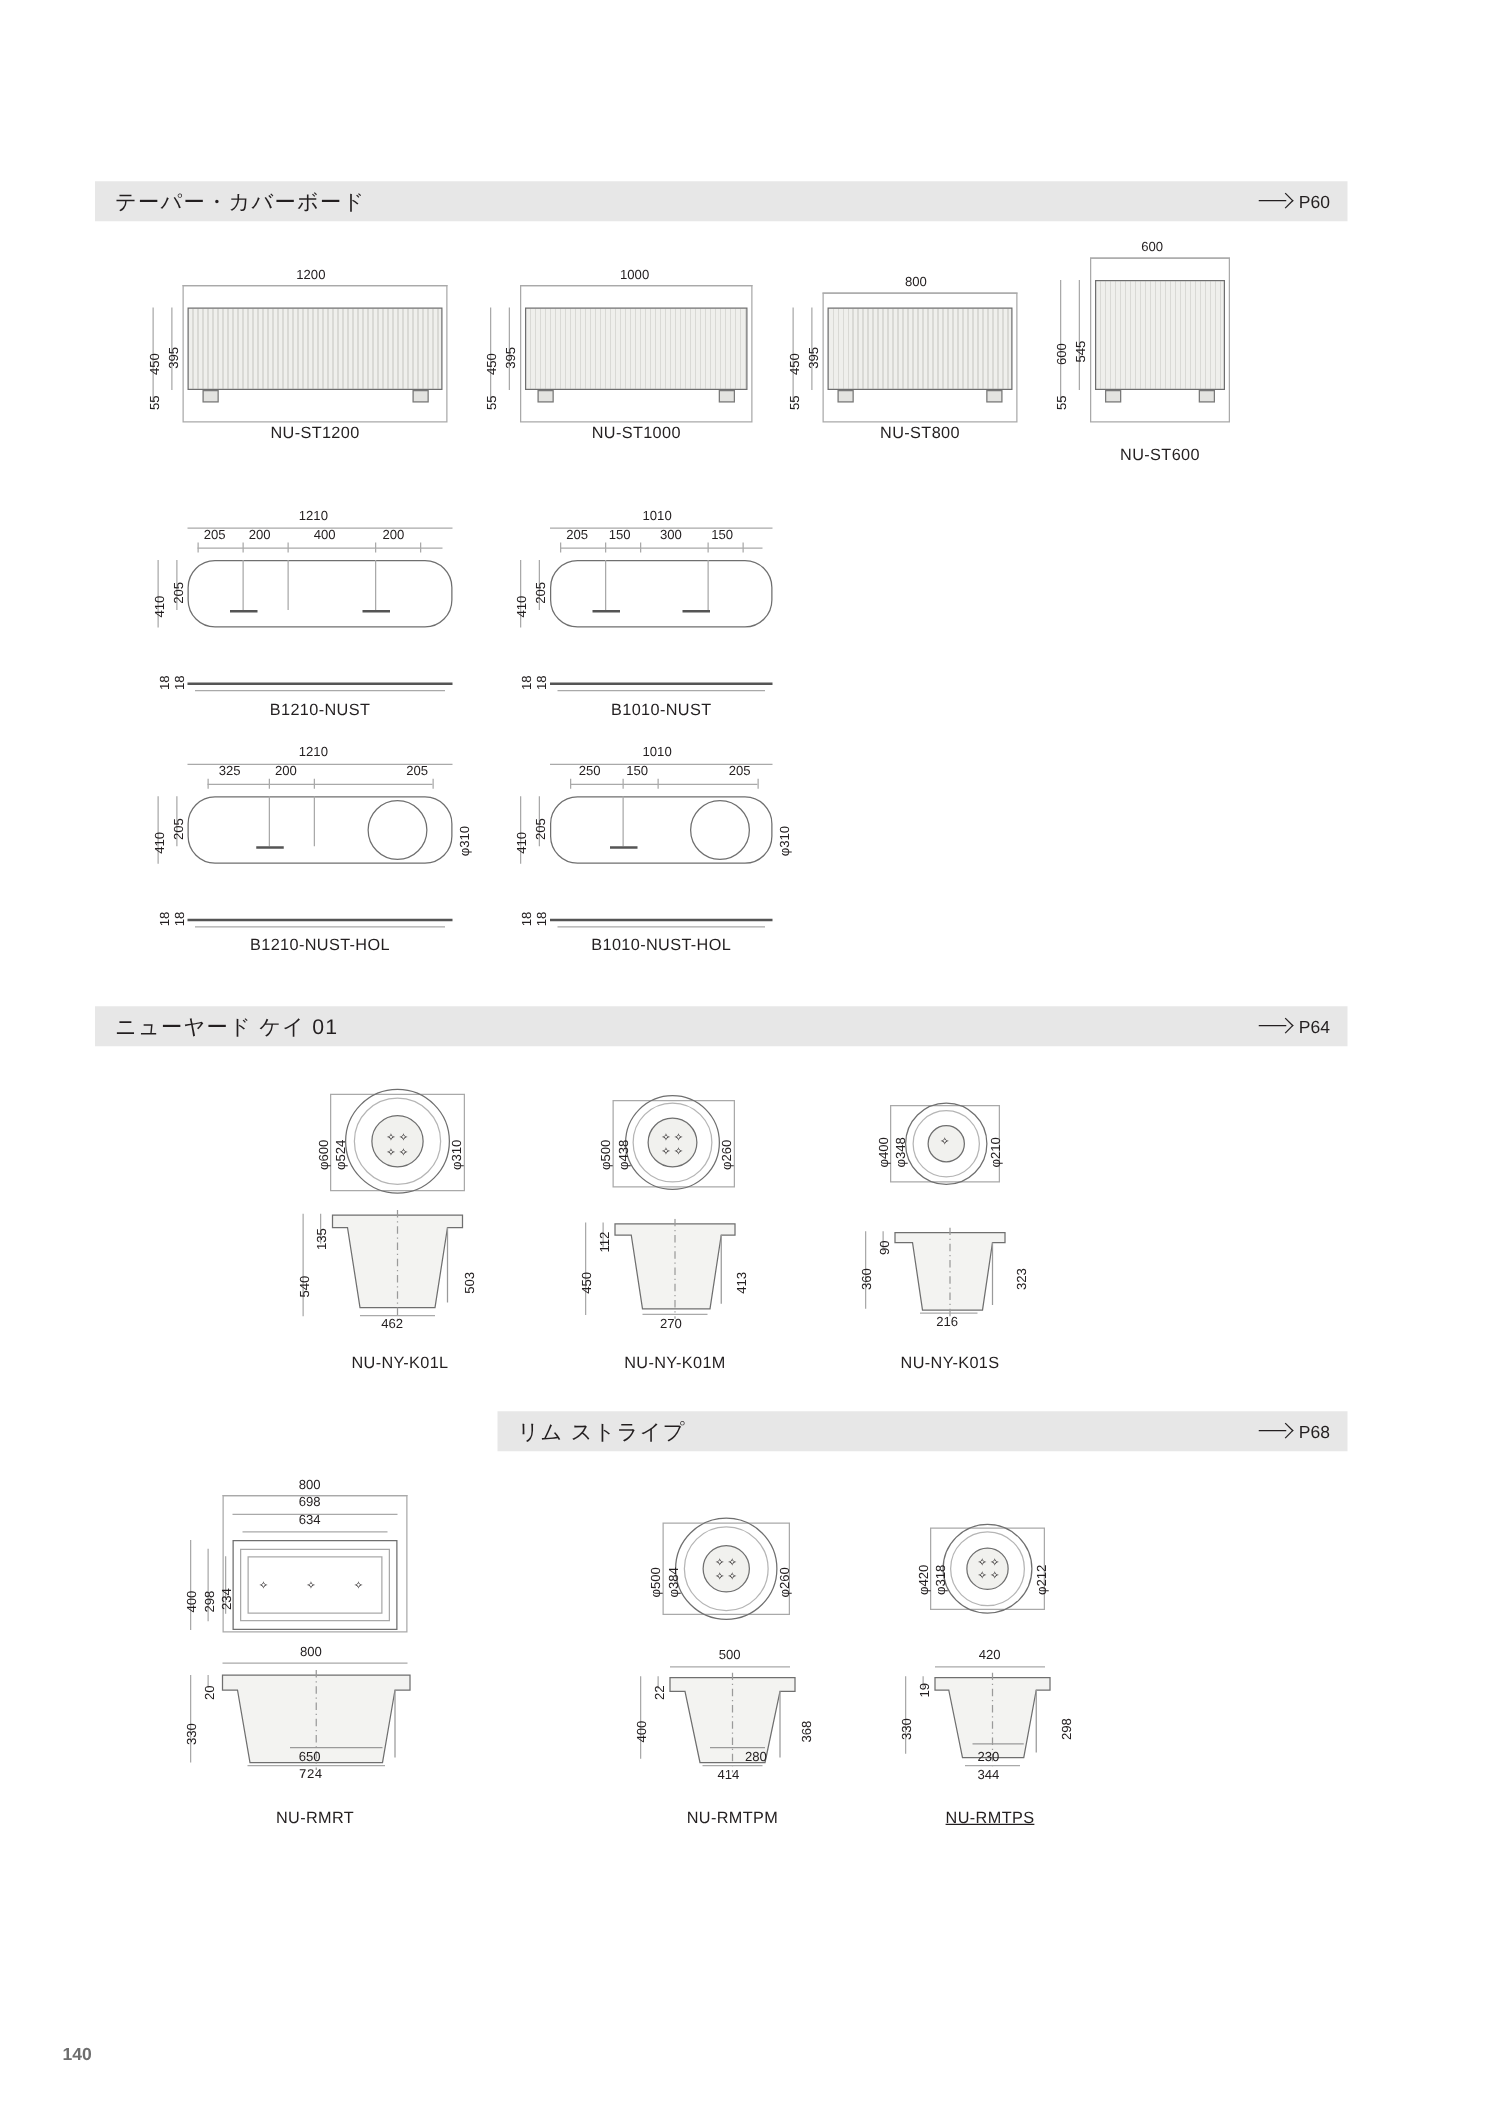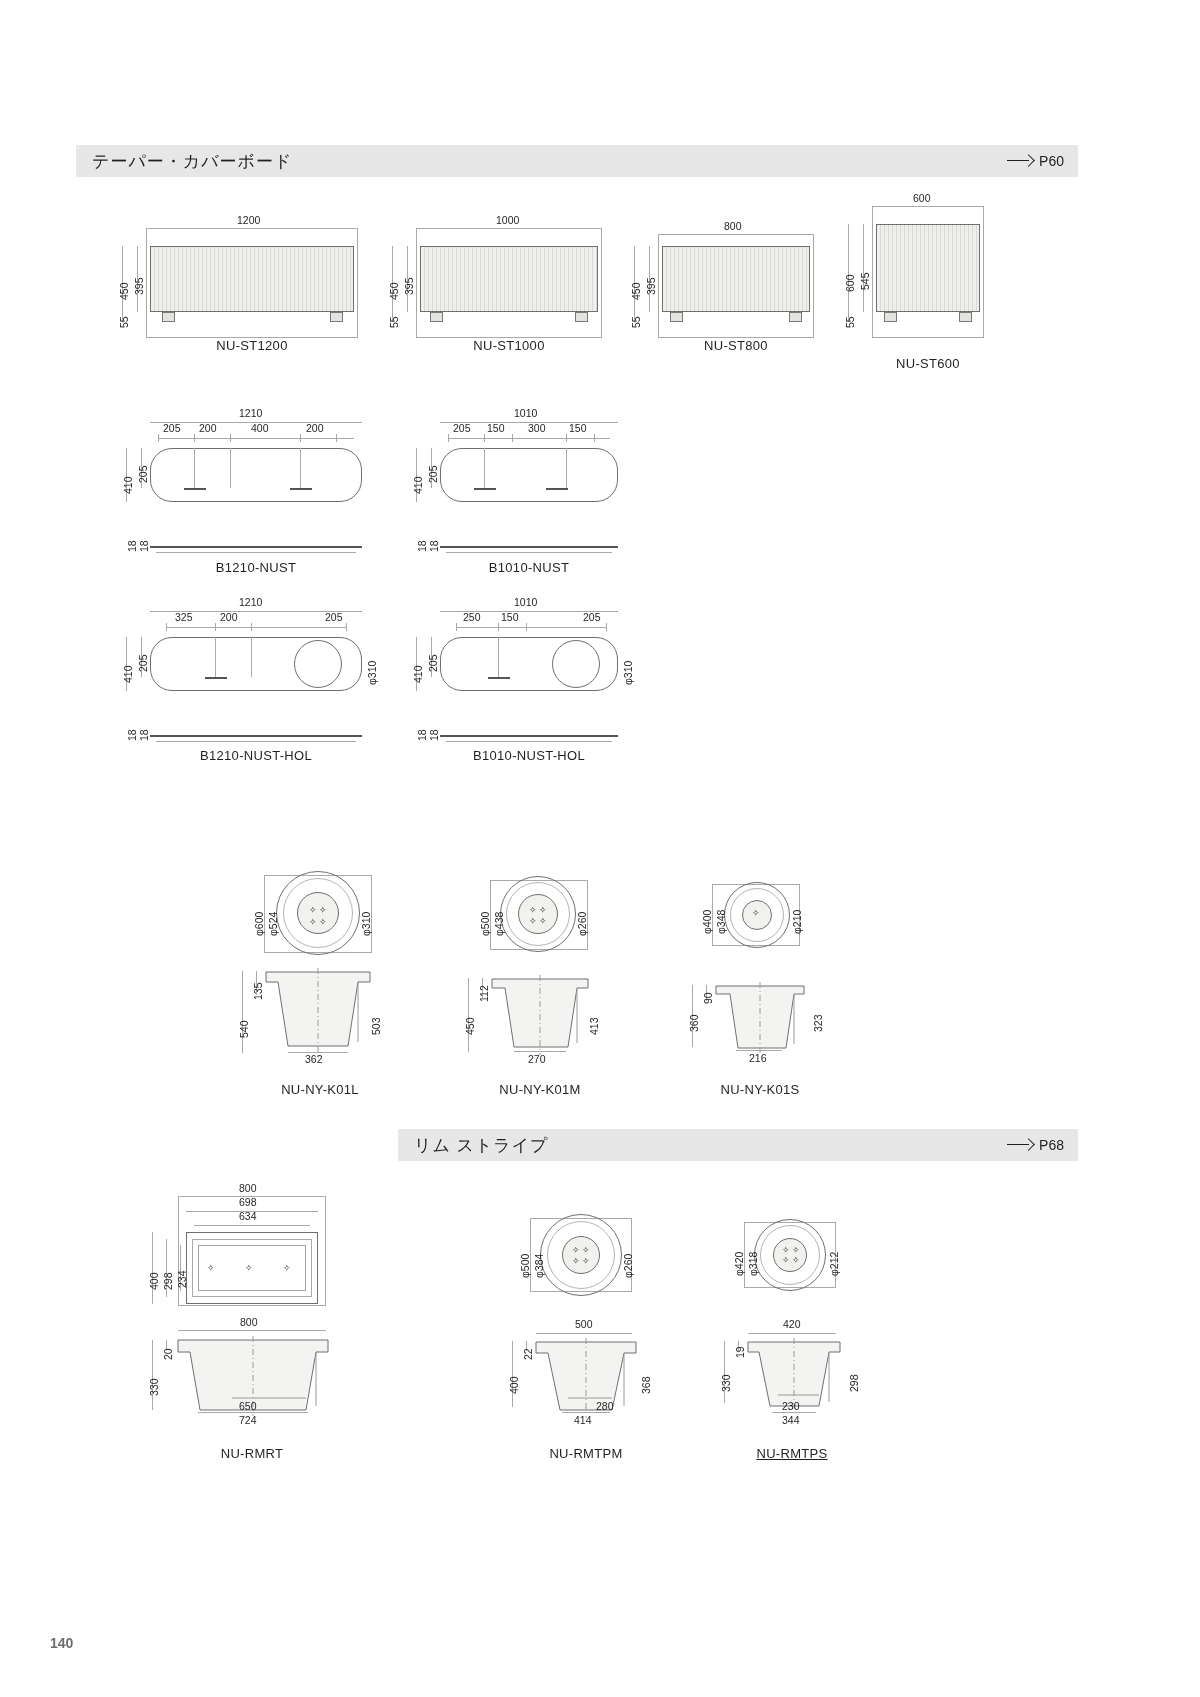--- a/index.html
+++ b/index.html
@@ -245,20 +245,27 @@
     <div class="vtxt" style="left:412px;top:683px;">410</div>
     <div class="vtxt" style="left:427px;top:672px;">205</div>
     <div class="vtxt" style="left:622px;top:685px;">φ310</div>
     <div class="ln lnh solid" style="left:440px;top:735px;width:178px;height:2px;"></div>
     <div class="ln lnh thin" style="left:446px;top:741px;width:166px;"></div>
     <div class="vtxt" style="left:416px;top:741px;">18</div>
     <div class="vtxt" style="left:428px;top:741px;">18</div>
     <div class="caption" style="left:440px;top:748px;width:178px;">B1010-NUST-HOL</div>
   </div>
 
+  <div class="sec-bar" style="left:76px;top:805px;width:1002px;">
+    <span class="sec-title">ニューヤード ケイ 01</span>
+    <span class="sec-page">
+      <span class="arrow"></span>
+      <span>P64</span>
+    </span>
+  </div>
 
   <div class="fig">
     <div class="boxlite" style="left:264px;top:875px;width:108px;height:78px;"></div>
     <div class="circ" style="left:276px;top:871px;width:84px;height:84px;"></div>
     <div class="circlite" style="left:283px;top:878px;width:70px;height:70px;"></div>
     <div class="circ" style="left:297px;top:892px;width:42px;height:42px;background:#f1f1ee;"></div>
     <div class="dim" style="left:309px;top:905px;font-size:9px;">✧ ✧</div>
     <div class="dim" style="left:309px;top:917px;font-size:9px;">✧ ✧</div>
     <div class="vtxt" style="left:253px;top:936px;">φ600</div>
     <div class="vtxt" style="left:267px;top:936px;">φ524</div>
@@ -268,21 +275,21 @@
     <div class="ln lnv thin" style="left:256px;top:971px;height:24px;"></div>
     <div class="vtxt" style="left:238px;top:1038px;">540</div>
     <div class="vtxt" style="left:252px;top:1000px;">135</div>
     <div class="vtxt" style="left:370px;top:1035px;">503</div>
     <svg style="position:absolute;left:262px;top:968px;" width="112" height="90">
       <polygon points="4,4 108,4 108,14 96,14 86,78 26,78 16,14 4,14" fill="#f3f3f1" stroke="#6f6f6f" stroke-width="1"></polygon>
       <line x1="56" y1="0" x2="56" y2="88" stroke="#9a9a9a" stroke-width="1" stroke-dasharray="6 3 1 3"></line>
       <line x1="96" y1="14" x2="96" y2="74" stroke="#9a9a9a" stroke-width="1"></line>
     </svg>
     <div class="ln lnh thin" style="left:288px;top:1052px;width:60px;"></div>
-    <div class="dim" style="left:305px;top:1053px;">362</div>
+    <div class="dim" style="left:305px;top:1053px;">462</div>
     <div class="caption" style="left:252px;top:1082px;width:136px;">NU-NY-K01L</div>
   </div>
 
   <div class="fig">
     <div class="boxlite" style="left:490px;top:880px;width:98px;height:70px;"></div>
     <div class="circ" style="left:500px;top:876px;width:76px;height:76px;"></div>
     <div class="circlite" style="left:506px;top:882px;width:64px;height:64px;"></div>
     <div class="circ" style="left:518px;top:894px;width:40px;height:40px;background:#f1f1ee;"></div>
     <div class="dim" style="left:529px;top:905px;font-size:9px;">✧ ✧</div>
     <div class="dim" style="left:529px;top:916px;font-size:9px;">✧ ✧</div>
@@ -369,21 +376,21 @@
     <div class="vtxt" style="left:148px;top:1396px;">330</div>
     <div class="vtxt" style="left:162px;top:1360px;">20</div>
     <svg style="position:absolute;left:172px;top:1336px;" width="162" height="82">
       <polygon points="6,4 156,4 156,16 144,16 134,74 28,74 18,16 6,16" fill="#f3f3f1" stroke="#6f6f6f" stroke-width="1"></polygon>
       <line x1="81" y1="0" x2="81" y2="80" stroke="#9a9a9a" stroke-width="1" stroke-dasharray="6 3 1 3"></line>
       <line x1="144" y1="16" x2="144" y2="70" stroke="#9a9a9a" stroke-width="1"></line>
       <line x1="60" y1="62" x2="134" y2="62" stroke="#9a9a9a" stroke-width="1"></line>
     </svg>
     <div class="ln lnh thin" style="left:198px;top:1412px;width:110px;"></div>
     <div class="dim" style="left:239px;top:1400px;">650</div>
-    <div class="dim" style="left:239px;top:1414px;">724</div>
+    <div class="dim" style="left:239px;top:1414px;font-family:Liberation Mono, monospace;">724</div>
     <div class="caption" style="left:178px;top:1446px;width:148px;">NU-RMRT</div>
   </div>
 
   <div class="fig">
     <div class="boxlite" style="left:530px;top:1218px;width:102px;height:74px;"></div>
     <div class="circ" style="left:540px;top:1214px;width:82px;height:82px;"></div>
     <div class="circlite" style="left:547px;top:1221px;width:68px;height:68px;"></div>
     <div class="circ" style="left:562px;top:1236px;width:38px;height:38px;background:#f1f1ee;"></div>
     <div class="dim" style="left:572px;top:1245px;font-size:9px;">✧ ✧</div>
     <div class="dim" style="left:572px;top:1256px;font-size:9px;">✧ ✧</div>

